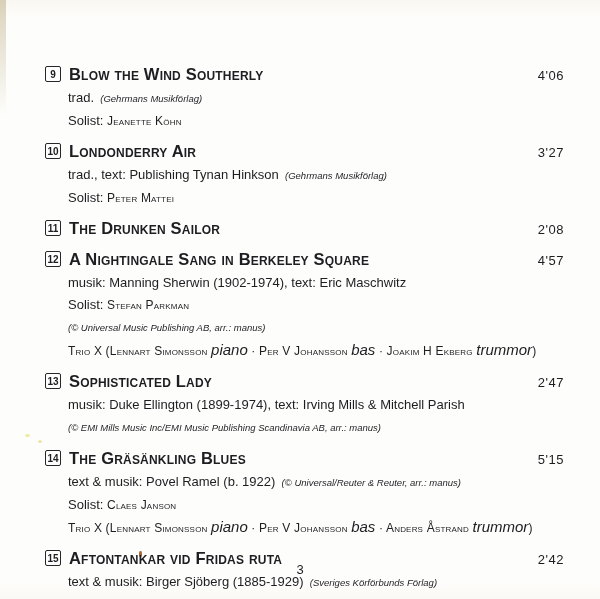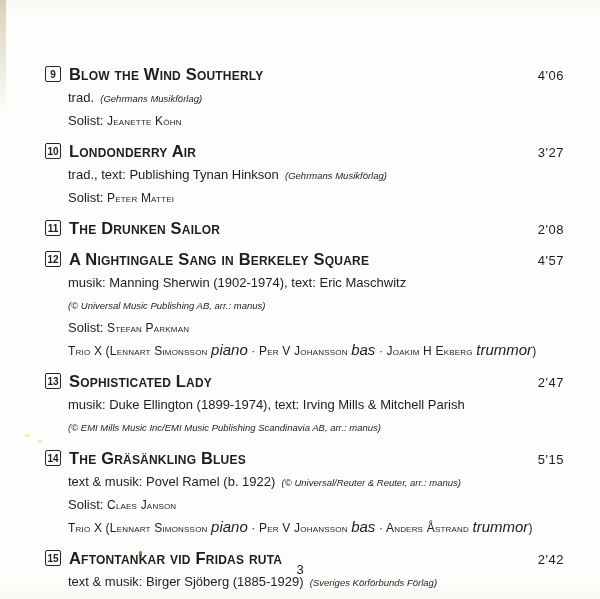--- a/index.html
+++ b/index.html
@@ -113,22 +113,22 @@
           <span class="duration">2'08</span>
         </div>
       </div>
       <div class="track">
         <div class="title-row">
           <span class="badge">12</span>
           <span class="title">A Nightingale Sang in Berkeley Square</span>
           <span class="duration">4'57</span>
         </div>
         <div class="line"><span class="seg credit">musik: Manning Sherwin (1902-1974), text: Eric Maschwitz</span></div>
+        <div class="line"><span class="seg solist-label">Solist: </span><span class="seg name">Stefan Parkman</span></div>
         <div class="line"><span class="seg pub">(© Universal Music Publishing AB, arr.: manus)</span></div>
-        <div class="line"><span class="seg solist-label">Solist: </span><span class="seg name">Stefan Parkman</span></div>
         <div class="line"><span class="seg name">Trio X (Lennart Simonsson </span><span class="seg instr">piano</span><span class="seg name"> · Per V Johansson </span><span class="seg instr">bas</span><span class="seg name"> · Joakim H Ekberg </span><span class="seg instr">trummor</span><span class="seg name">)</span></div>
       </div>
       <div class="track">
         <div class="title-row">
           <span class="badge">13</span>
           <span class="title">Sophisticated Lady</span>
           <span class="duration">2'47</span>
         </div>
         <div class="line"><span class="seg credit">musik: Duke Ellington (1899-1974), text: Irving Mills &amp; Mitchell Parish</span></div>
         <div class="line"><span class="seg pub">(© EMI Mills Music Inc/EMI Music Publishing Scandinavia AB, arr.: manus)</span></div>

